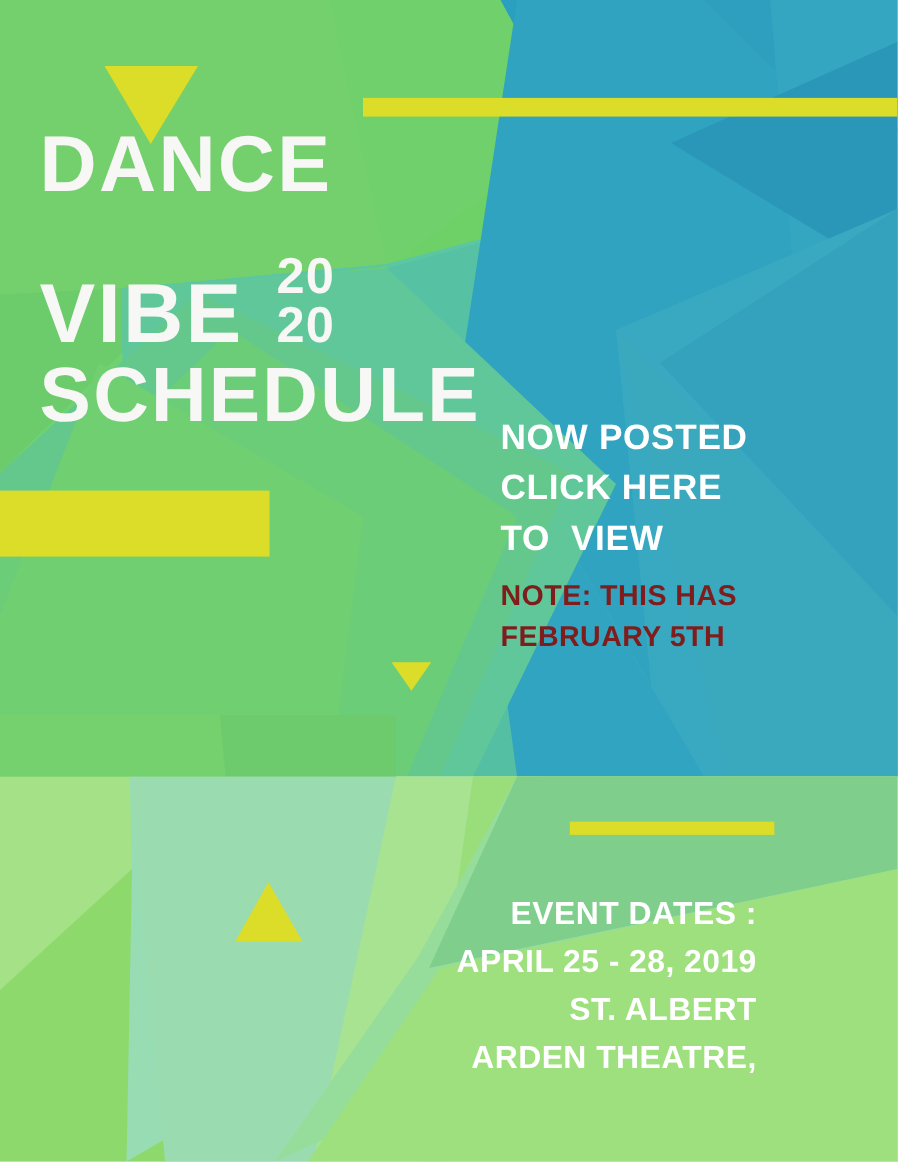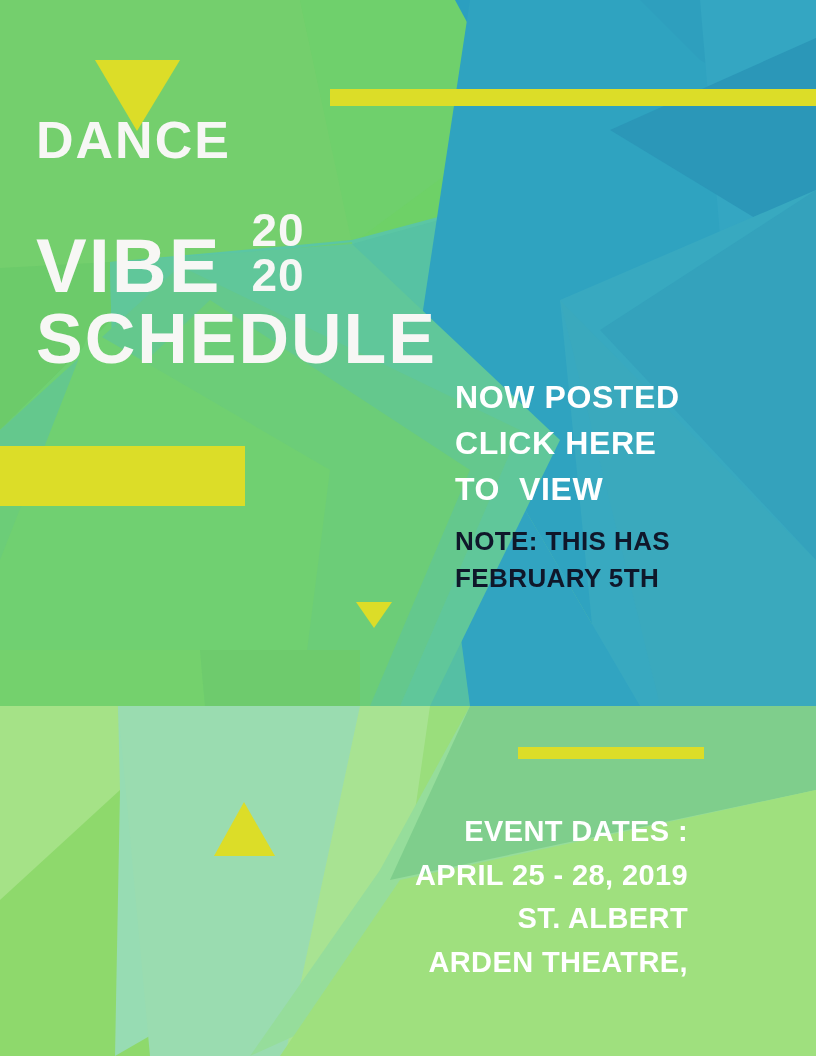--- a/index.html
+++ b/index.html
@@ -38,21 +38,21 @@
   .title-line {
     color: #f7f7f5;
     font-family: "Liberation Sans", sans-serif;
     font-weight: bold;
     letter-spacing: 1px;
     line-height: 1;
     margin: 0;
     white-space: nowrap;
   }
   .title-dance {
-    font-size: 52px;
+    font-size: 72px;
     letter-spacing: 2px;
   }
   .row-vibe {
     position: relative;
     margin-top: 42px;
     display: flex;
     align-items: flex-end;
   }
   .title-vibe {
     font-size: 76px;
@@ -89,21 +89,21 @@
     white-space: pre;
     margin: 0;
   }
   .note-block {
     position: absolute;
     left: 455px;
     top: 523px;
     width: 330px;
   }
   .note-line {
-    color: #0f172a;
+    color: #7f1d1d;
     font-weight: bold;
     font-size: 26px;
     line-height: 1.44;
     letter-spacing: 0.4px;
     white-space: pre;
     margin: 0;
   }
 
   
   .event-block {

